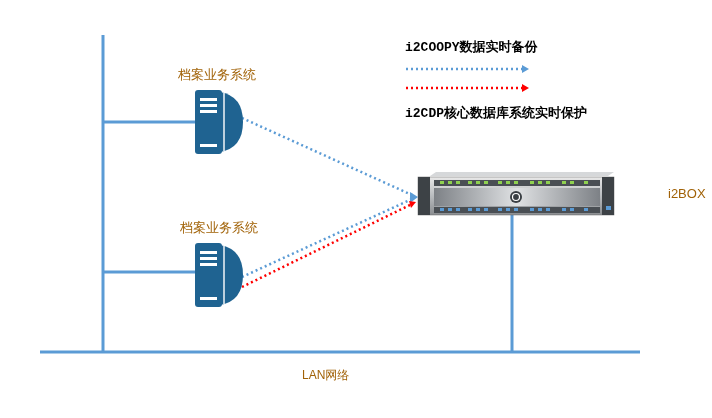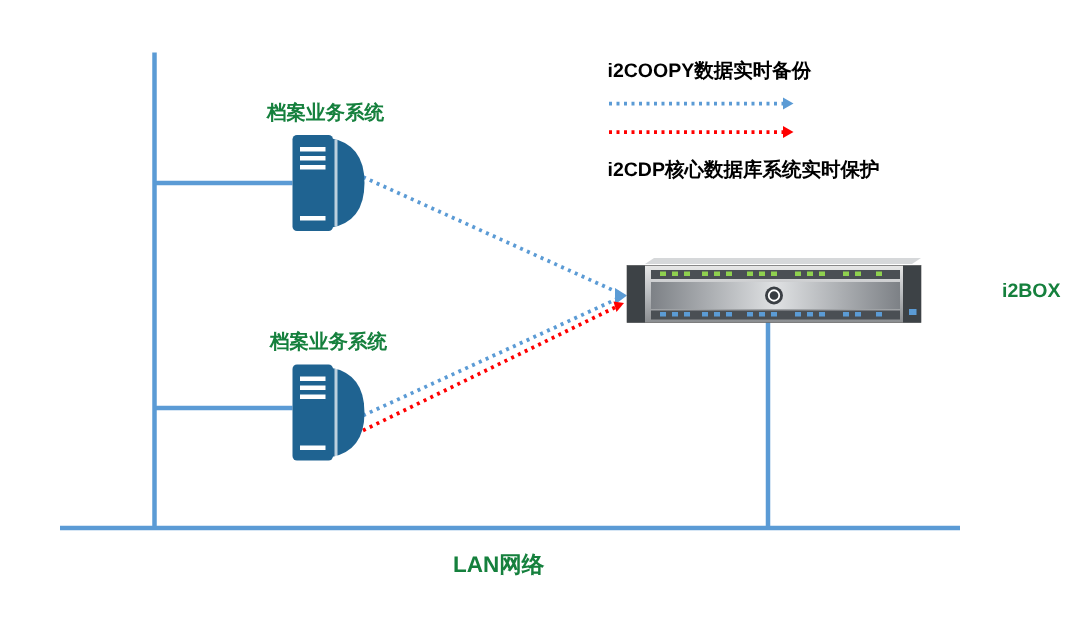--- a/index.html
+++ b/index.html
@@ -1,20 +1,20 @@
 <!DOCTYPE html>
 <html><head>
 <meta charset="utf-8">
 <style>
   html, body { margin: 0; padding: 0; background: #ffffff; }
   body { width: 712px; height: 418px; position: relative; overflow: hidden;
          font-family: "Liberation Sans", "DejaVu Sans", sans-serif; }
   .canvas { position: absolute; left: 0; top: 0; width: 712px; height: 418px; }
-  .label { position: absolute; font-weight: bold; color: #15803d; font-size: 13px; white-space: nowrap; }
-  .legend-label { position: absolute; font-weight: bold; color: #000; font-size: 13px; white-space: nowrap; }
+  .label { position: absolute; font-weight: normal; color: #a16207; font-size: 13px; white-space: nowrap; }
+  .legend-label { position: absolute; font-weight: bold; color: #000; font-size: 13px; white-space: nowrap; font-family: Liberation Mono, monospace; }
 </style>
 </head>
 <body>
 
 <svg class="canvas" width="712" height="418" viewBox="0 0 712 418" xmlns="http://www.w3.org/2000/svg">
   <defs>
     <linearGradient id="chassis" x1="0" y1="0" x2="0" y2="1">
       <stop offset="0" stop-color="#e8e8e8"></stop>
       <stop offset="0.5" stop-color="#b9bcbf"></stop>
       <stop offset="1" stop-color="#8a8d90"></stop>
@@ -121,13 +121,13 @@
     </g>
     <rect x="188" y="34" width="5" height="4" fill="#5b9bd5"></rect>
   </g>
 </svg>
 
 <div class="label" style="left:178px; top:66px;">档案业务系统</div>
 <div class="label" style="left:180px; top:219px;">档案业务系统</div>
 <div class="label" style="left:668px; top:186px;">i2BOX</div>
 <div class="legend-label" style="left:405px; top:38px;">i2COOPY数据实时备份</div>
 <div class="legend-label" style="left:405px; top:104px;">i2CDP核心数据库系统实时保护</div>
-<div class="label" style="left:302px; top:367px; font-size:15px;">LAN网络</div>
+<div class="label" style="left:302px; top:367px; font-size:12px;">LAN网络</div>
 
 </body></html>

